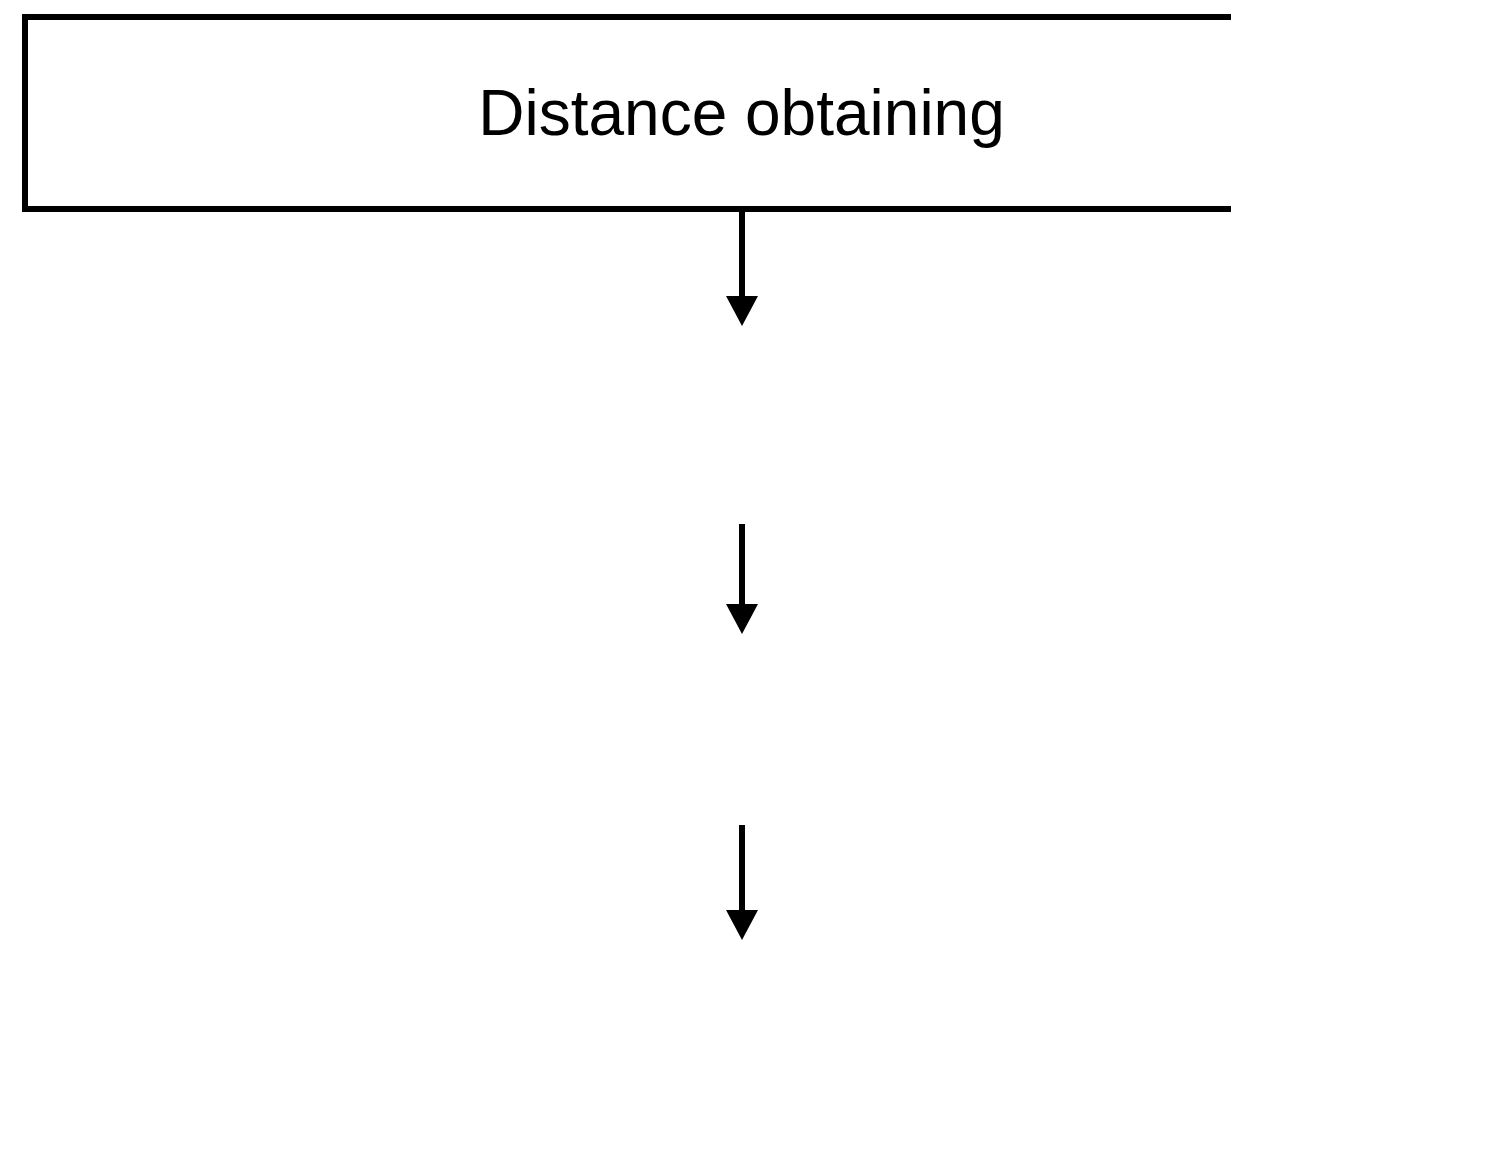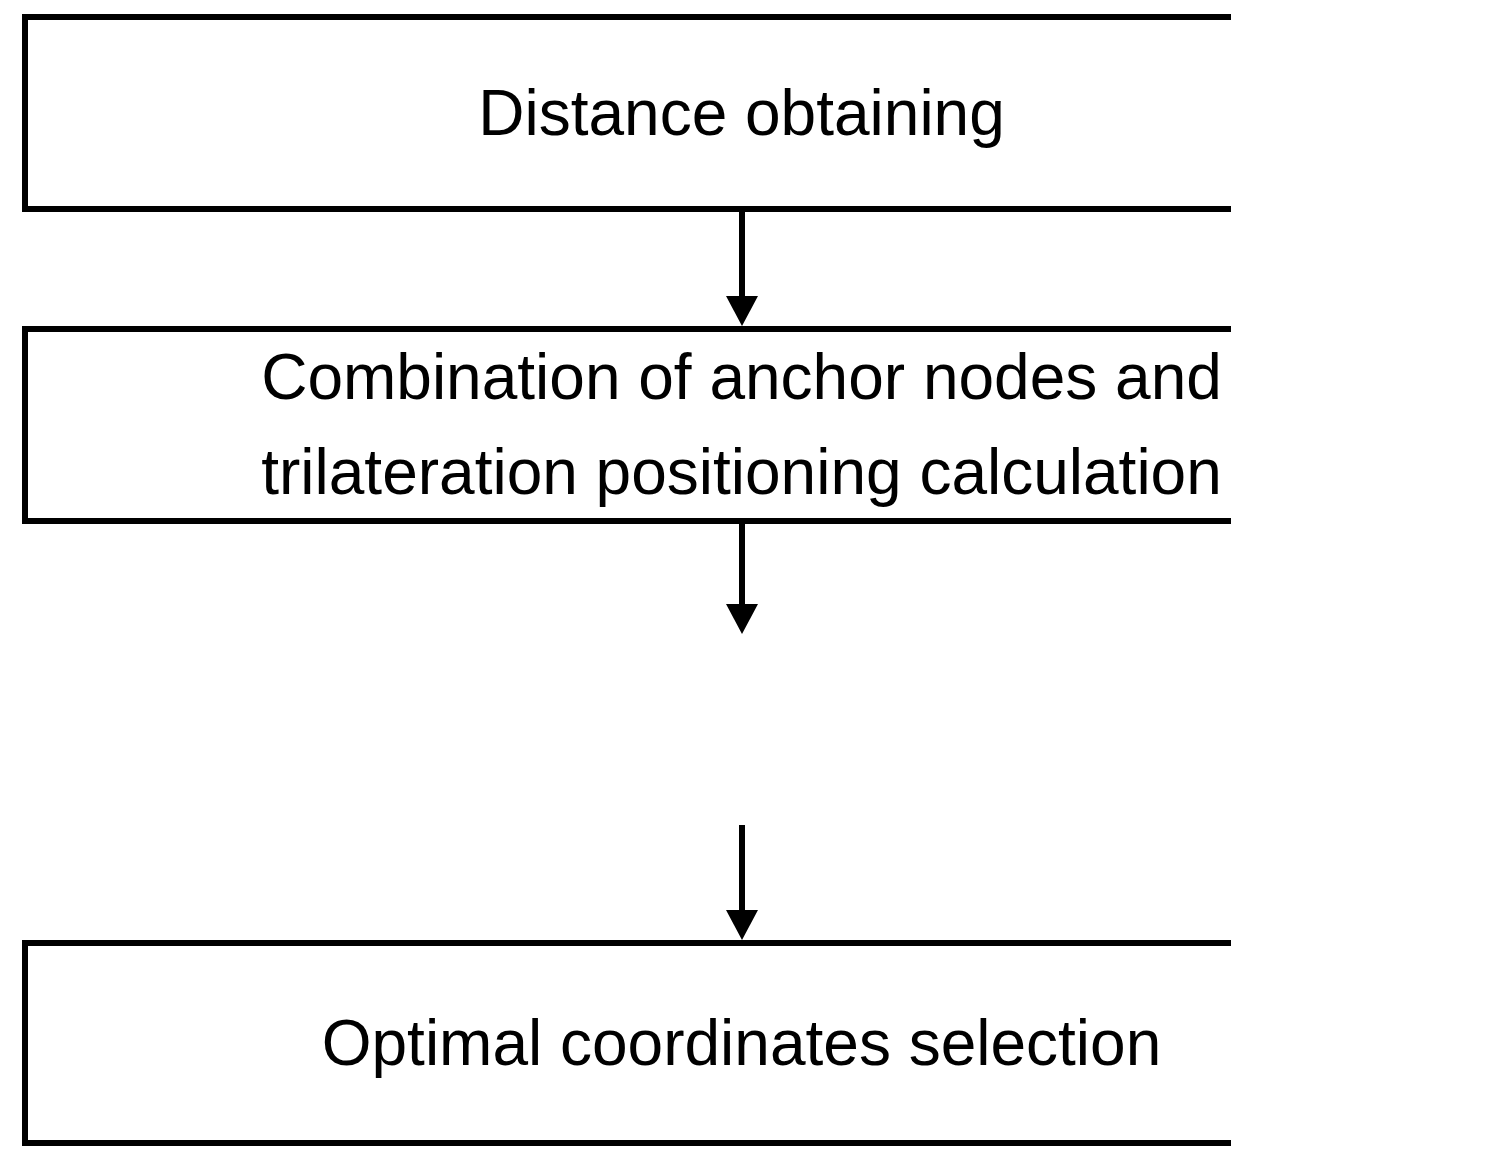--- a/index.html
+++ b/index.html
@@ -71,32 +71,26 @@
 
   <div class="flow-box" id="box-1">
     <span class="box-label">Distance obtaining</span>
   </div>
 
   <div class="flow-arrow" id="arrow-1">
     <div class="arrow-stem"></div>
     <div class="arrow-head"></div>
   </div>
 
-  <div class="flow-box" id="box-2">
-    <span class="box-label">Combination of anchor nodes and trilateration positioning calculation</span>
-  </div>
 
   <div class="flow-arrow" id="arrow-2">
     <div class="arrow-stem"></div>
     <div class="arrow-head"></div>
   </div>
 
 
   <div class="flow-arrow" id="arrow-3">
     <div class="arrow-stem"></div>
     <div class="arrow-head"></div>
   </div>
 
-  <div class="flow-box" id="box-4">
-    <span class="box-label">Optimal coordinates selection</span>
-  </div>
 
 </div>
 
 </body></html>

